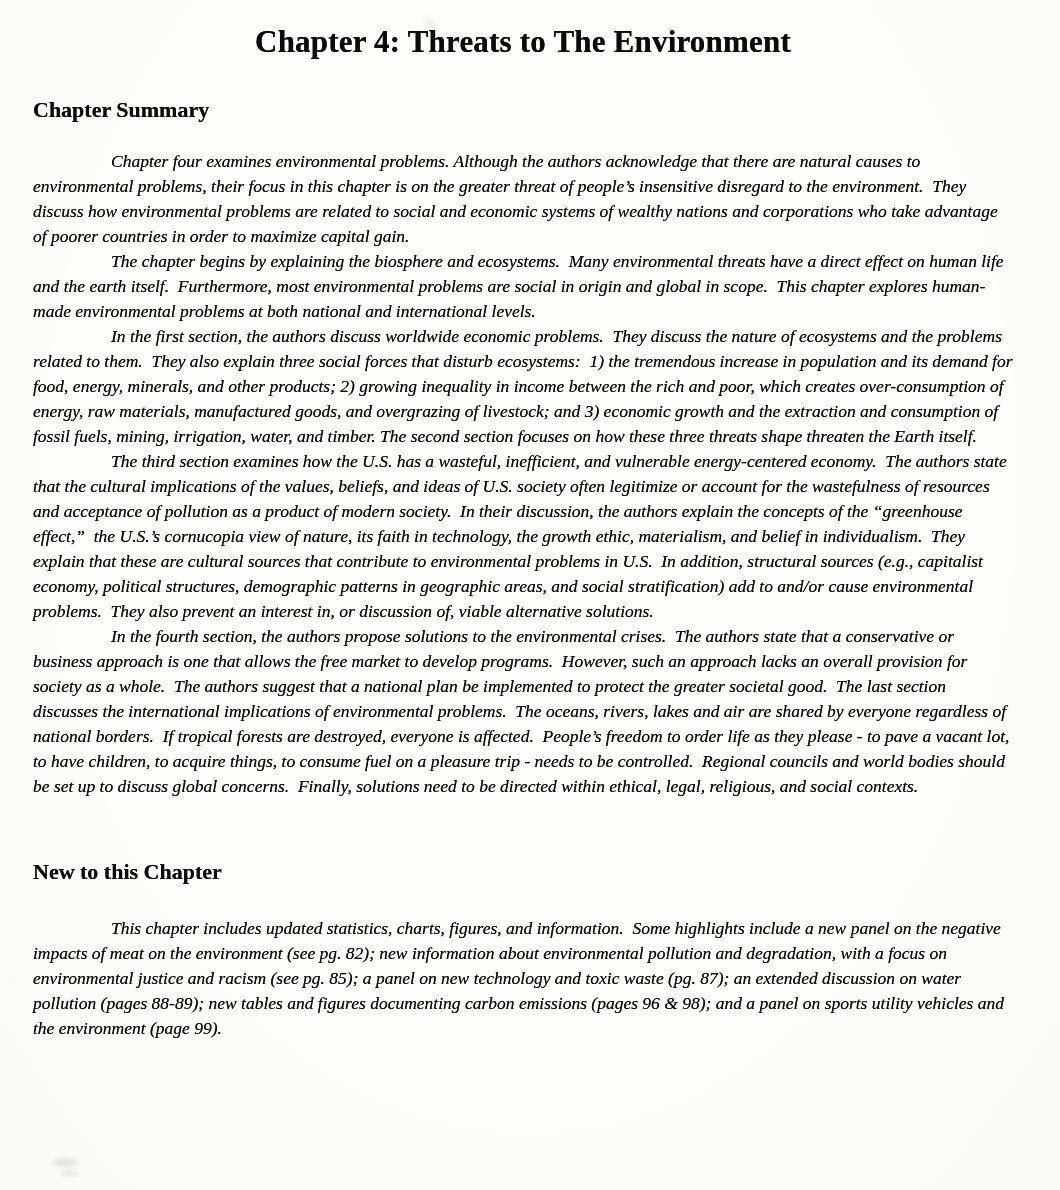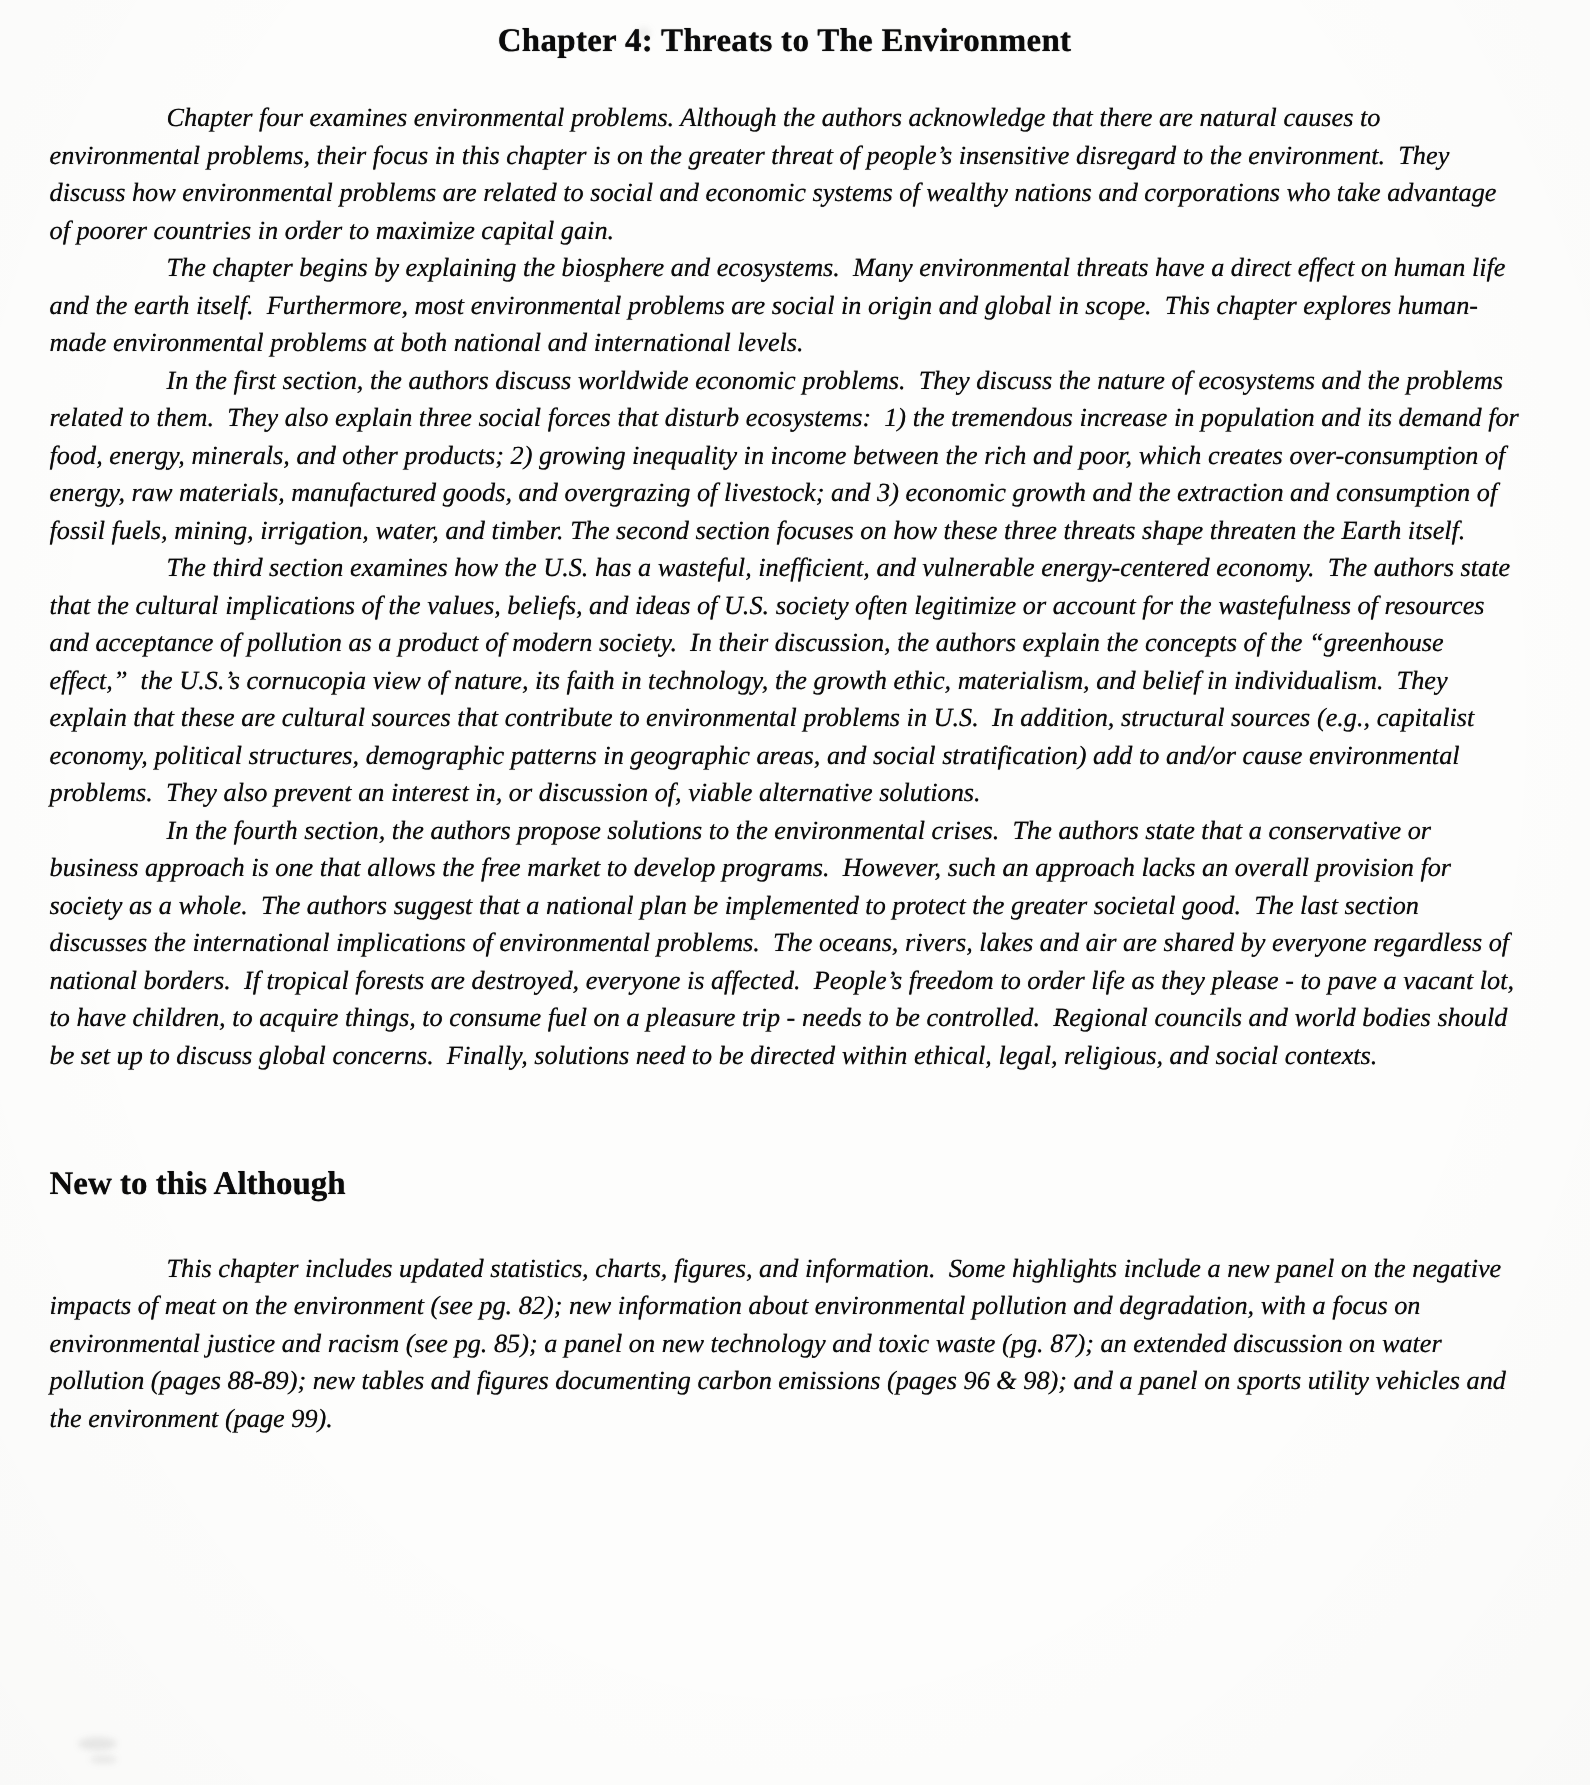--- a/index.html
+++ b/index.html
@@ -16,25 +16,25 @@
     color: #0b0b0b;
     font-family: "Liberation Serif", "DejaVu Serif", serif;
     overflow: hidden;
     box-sizing: border-box;
     padding: 8px 47px 0 33px;
     
     background-image: radial-gradient(ellipse at 50% 40%, rgba(255,255,255,0) 60%, rgba(0,0,0,0.015) 100%);
   }
   .doc-title {
     text-align: center;
-    font-size: 22px;
+    font-size: 31px;
     font-weight: bold;
     letter-spacing: 0.2px;
     text-shadow: 0 0 0.6px rgba(0,0,0,0.85);
-    margin: 4px;
+    margin: 14px;
     padding-top: 2px;
   }
   .section-heading {
     font-size: 22px;
     font-weight: bold;
     margin: 0;
     text-shadow: 0 0 0.5px rgba(0,0,0,0.8);
   }
   .heading-summary { margin-top: 37px; }
   .heading-new     { margin-top: 60px; }
@@ -60,30 +60,31 @@
   .smudge-2 { left: 60px; top: 1170px; width: 18px; height: 6px; background: rgba(90,90,90,0.10); }
   .smudge-3 { left: 424px; top: 18px; width: 10px; height: 8px; background: rgba(120,120,120,0.10); }
 </style>
 </head>
 <body>
 
 <div class="page">
 
   <h1 class="doc-title">Chapter 4: Threats to The Environment</h1>
 
+  <h2 class="section-heading heading-summary">Chapter Summary</h2>
 
   <div class="body-block">
     <p>Chapter four examines environmental problems. Although the authors acknowledge that there are natural causes to environmental problems, their focus in this chapter is on the greater threat of people’s insensitive disregard to the environment.  They discuss how environmental problems are related to social and economic systems of wealthy nations and corporations who take advantage of poorer countries in order to maximize capital gain.</p>
     <p>The chapter begins by explaining the biosphere and ecosystems.  Many environmental threats have a direct effect on human life and the earth itself.  Furthermore, most environmental problems are social in origin and global in scope.  This chapter explores human-made environmental problems at both national and international levels.</p>
     <p>In the first section, the authors discuss worldwide economic problems.  They discuss the nature of ecosystems and the problems related to them.  They also explain three social forces that disturb ecosystems:  1) the tremendous increase in population and its demand for food, energy, minerals, and other products; 2) growing inequality in income between the rich and poor, which creates over-consumption of energy, raw materials, manufactured goods, and overgrazing of livestock; and 3) economic growth and the extraction and consumption of fossil fuels, mining, irrigation, water, and timber. The second section focuses on how these three threats shape threaten the Earth itself.</p>
     <p>The third section examines how the U.S. has a wasteful, inefficient, and vulnerable energy-centered economy.  The authors state that the cultural implications of the values, beliefs, and ideas of U.S. society often legitimize or account for the wastefulness of resources and acceptance of pollution as a product of modern society.  In their discussion, the authors explain the concepts of the “greenhouse effect,”  the U.S.’s cornucopia view of nature, its faith in technology, the growth ethic, materialism, and belief in individualism.  They explain that these are cultural sources that contribute to environmental problems in U.S.  In addition, structural sources (e.g., capitalist economy, political structures, demographic patterns in geographic areas, and social stratification) add to and/or cause environmental problems.  They also prevent an interest in, or discussion of, viable alternative solutions.</p>
     <p>In the fourth section, the authors propose solutions to the environmental crises.  The authors state that a conservative or business approach is one that allows the free market to develop programs.  However, such an approach lacks an overall provision for society as a whole.  The authors suggest that a national plan be implemented to protect the greater societal good.  The last section discusses the international implications of environmental problems.  The oceans, rivers, lakes and air are shared by everyone regardless of national borders.  If tropical forests are destroyed, everyone is affected.  People’s freedom to order life as they please - to pave a vacant lot, to have children, to acquire things, to consume fuel on a pleasure trip - needs to be controlled.  Regional councils and world bodies should be set up to discuss global concerns.  Finally, solutions need to be directed within ethical, legal, religious, and social contexts.</p>
   </div>
 
-  <h2 class="section-heading heading-new">New to this Although</h2>
+  <h2 class="section-heading heading-new">New to this Chapter</h2>
 
   <div class="body-block body-block-new">
     <p>This chapter includes updated statistics, charts, figures, and information.  Some highlights include a new panel on the negative impacts of meat on the environment (see pg. 82); new information about environmental pollution and degradation, with a focus on environmental justice and racism (see pg. 85); a panel on new technology and toxic waste (pg. 87); an extended discussion on water pollution (pages 88-89); new tables and figures documenting carbon emissions (pages 96 &amp; 98); and a panel on sports utility vehicles and the environment (page 99).</p>
   </div>
 
   <span class="smudge smudge-1"></span>
   <span class="smudge smudge-2"></span>
   <span class="smudge smudge-3"></span>
 
 </div>

